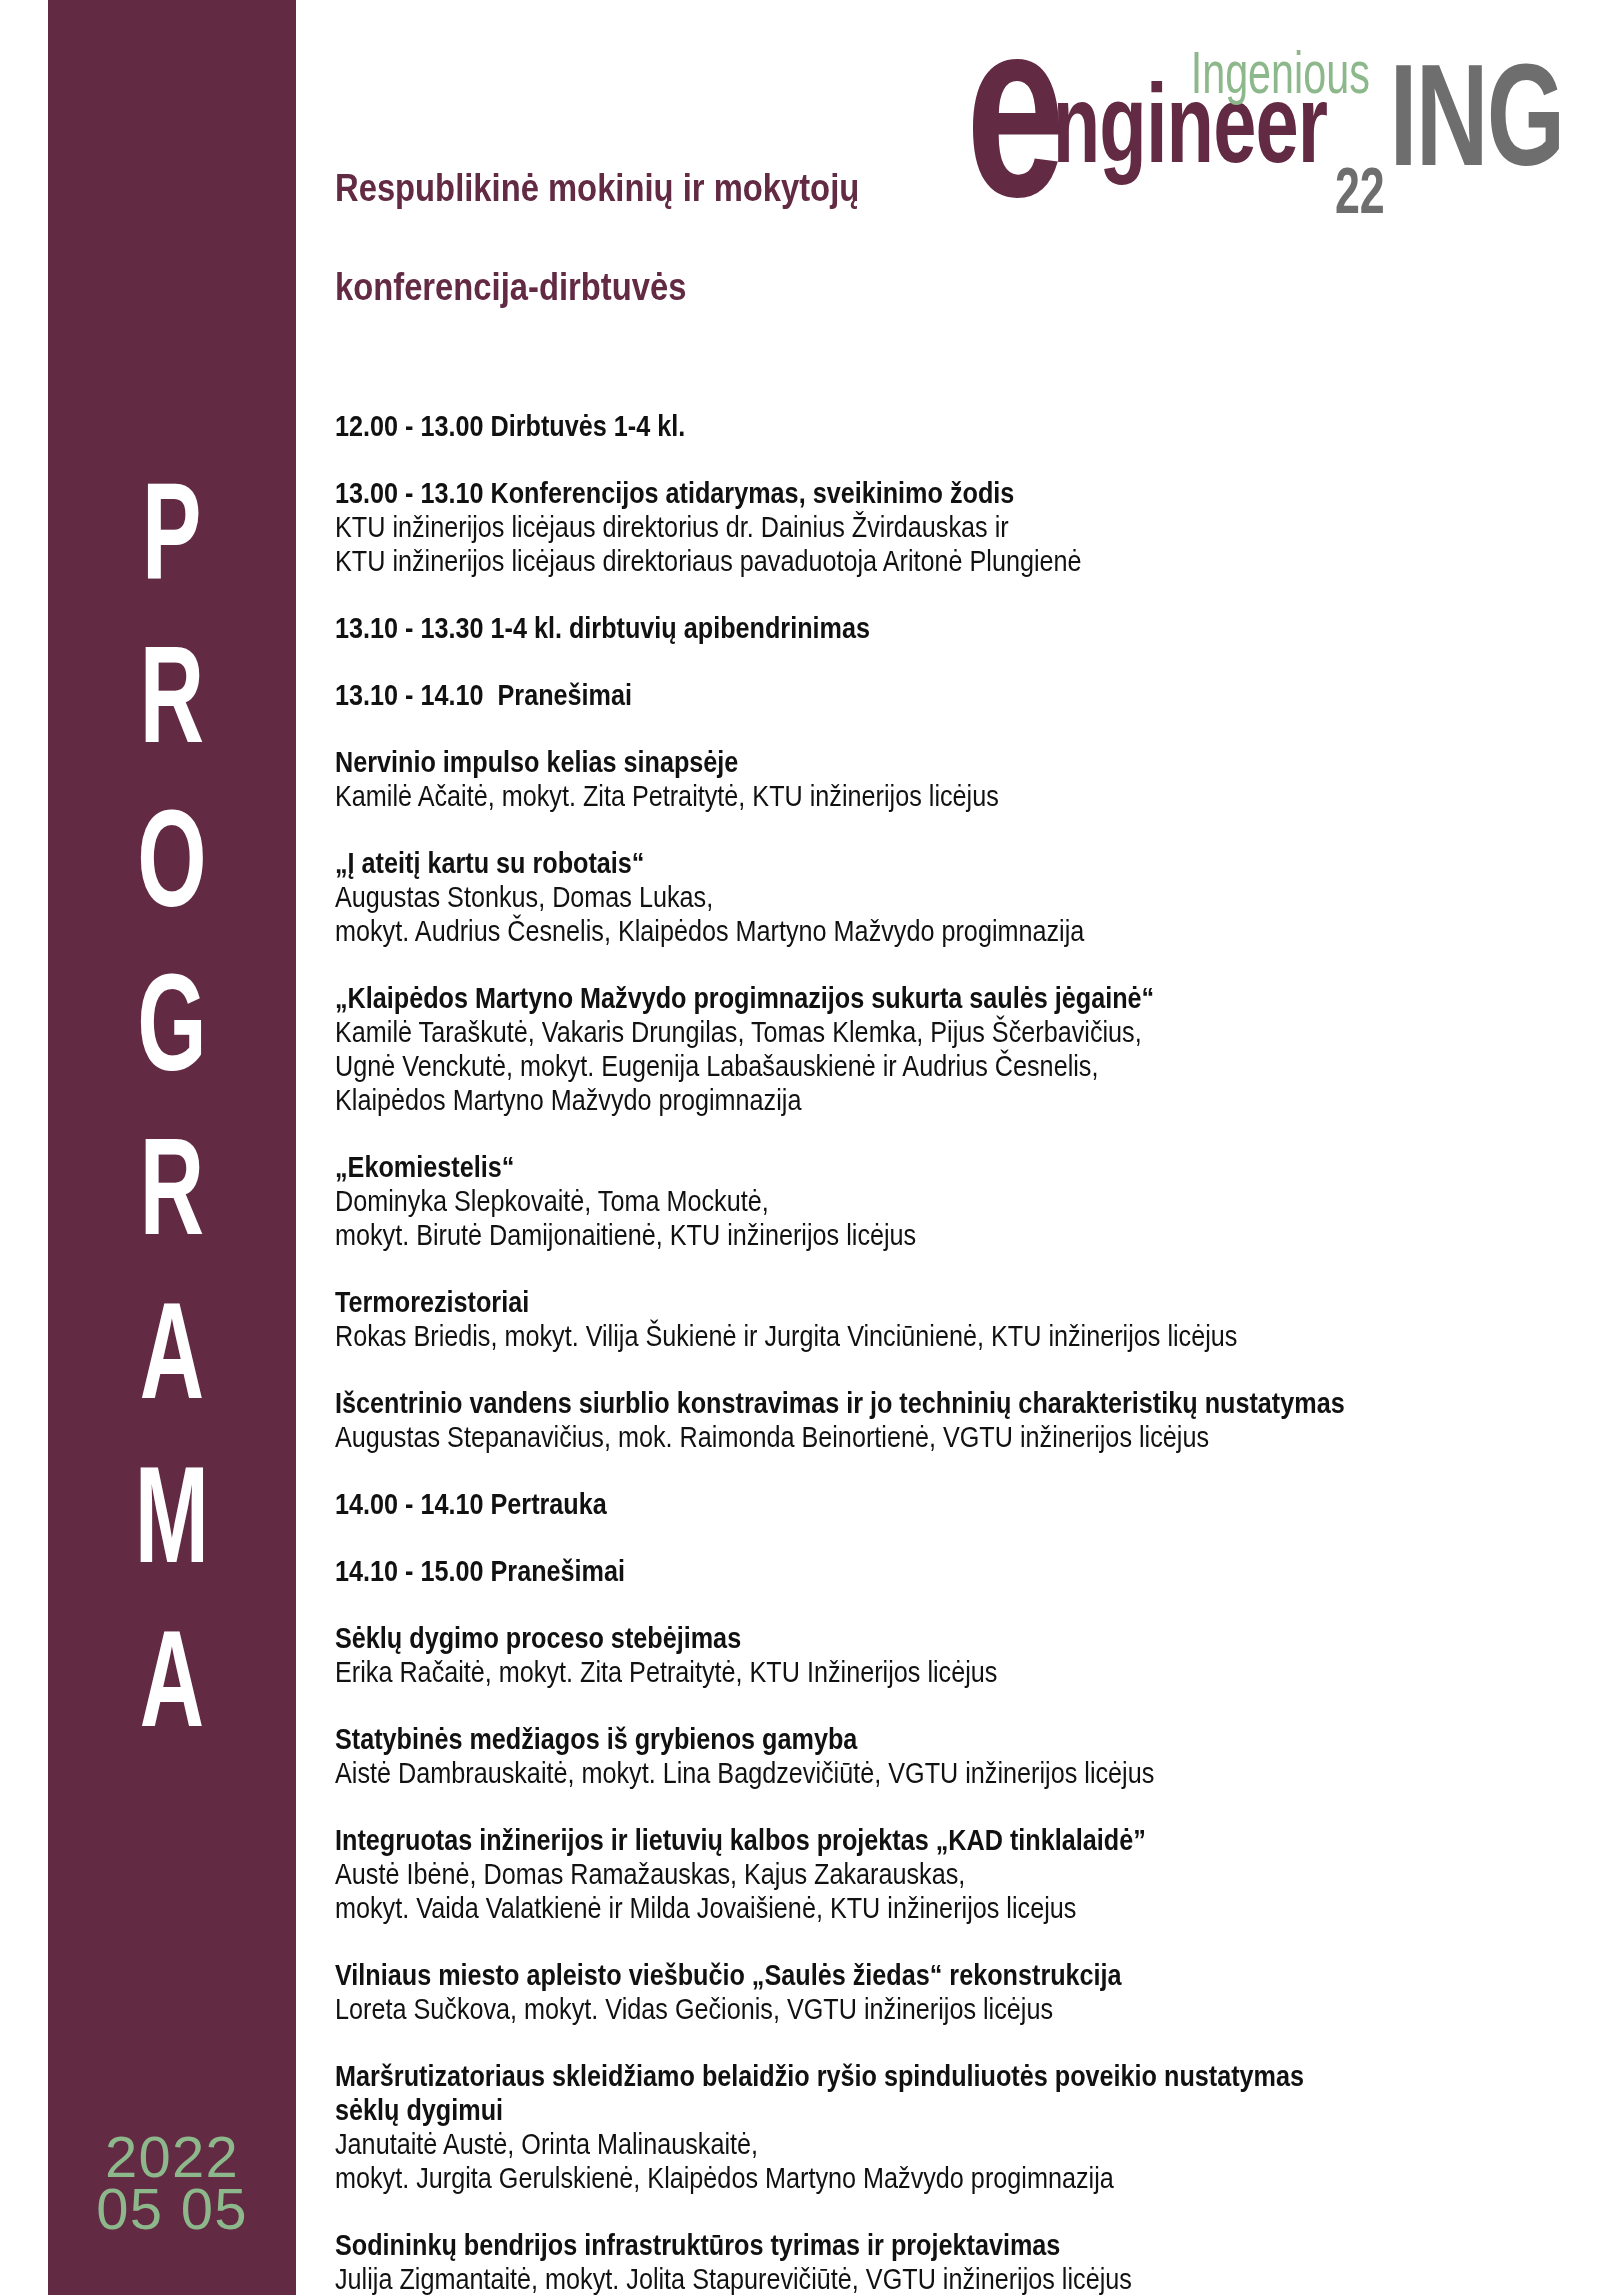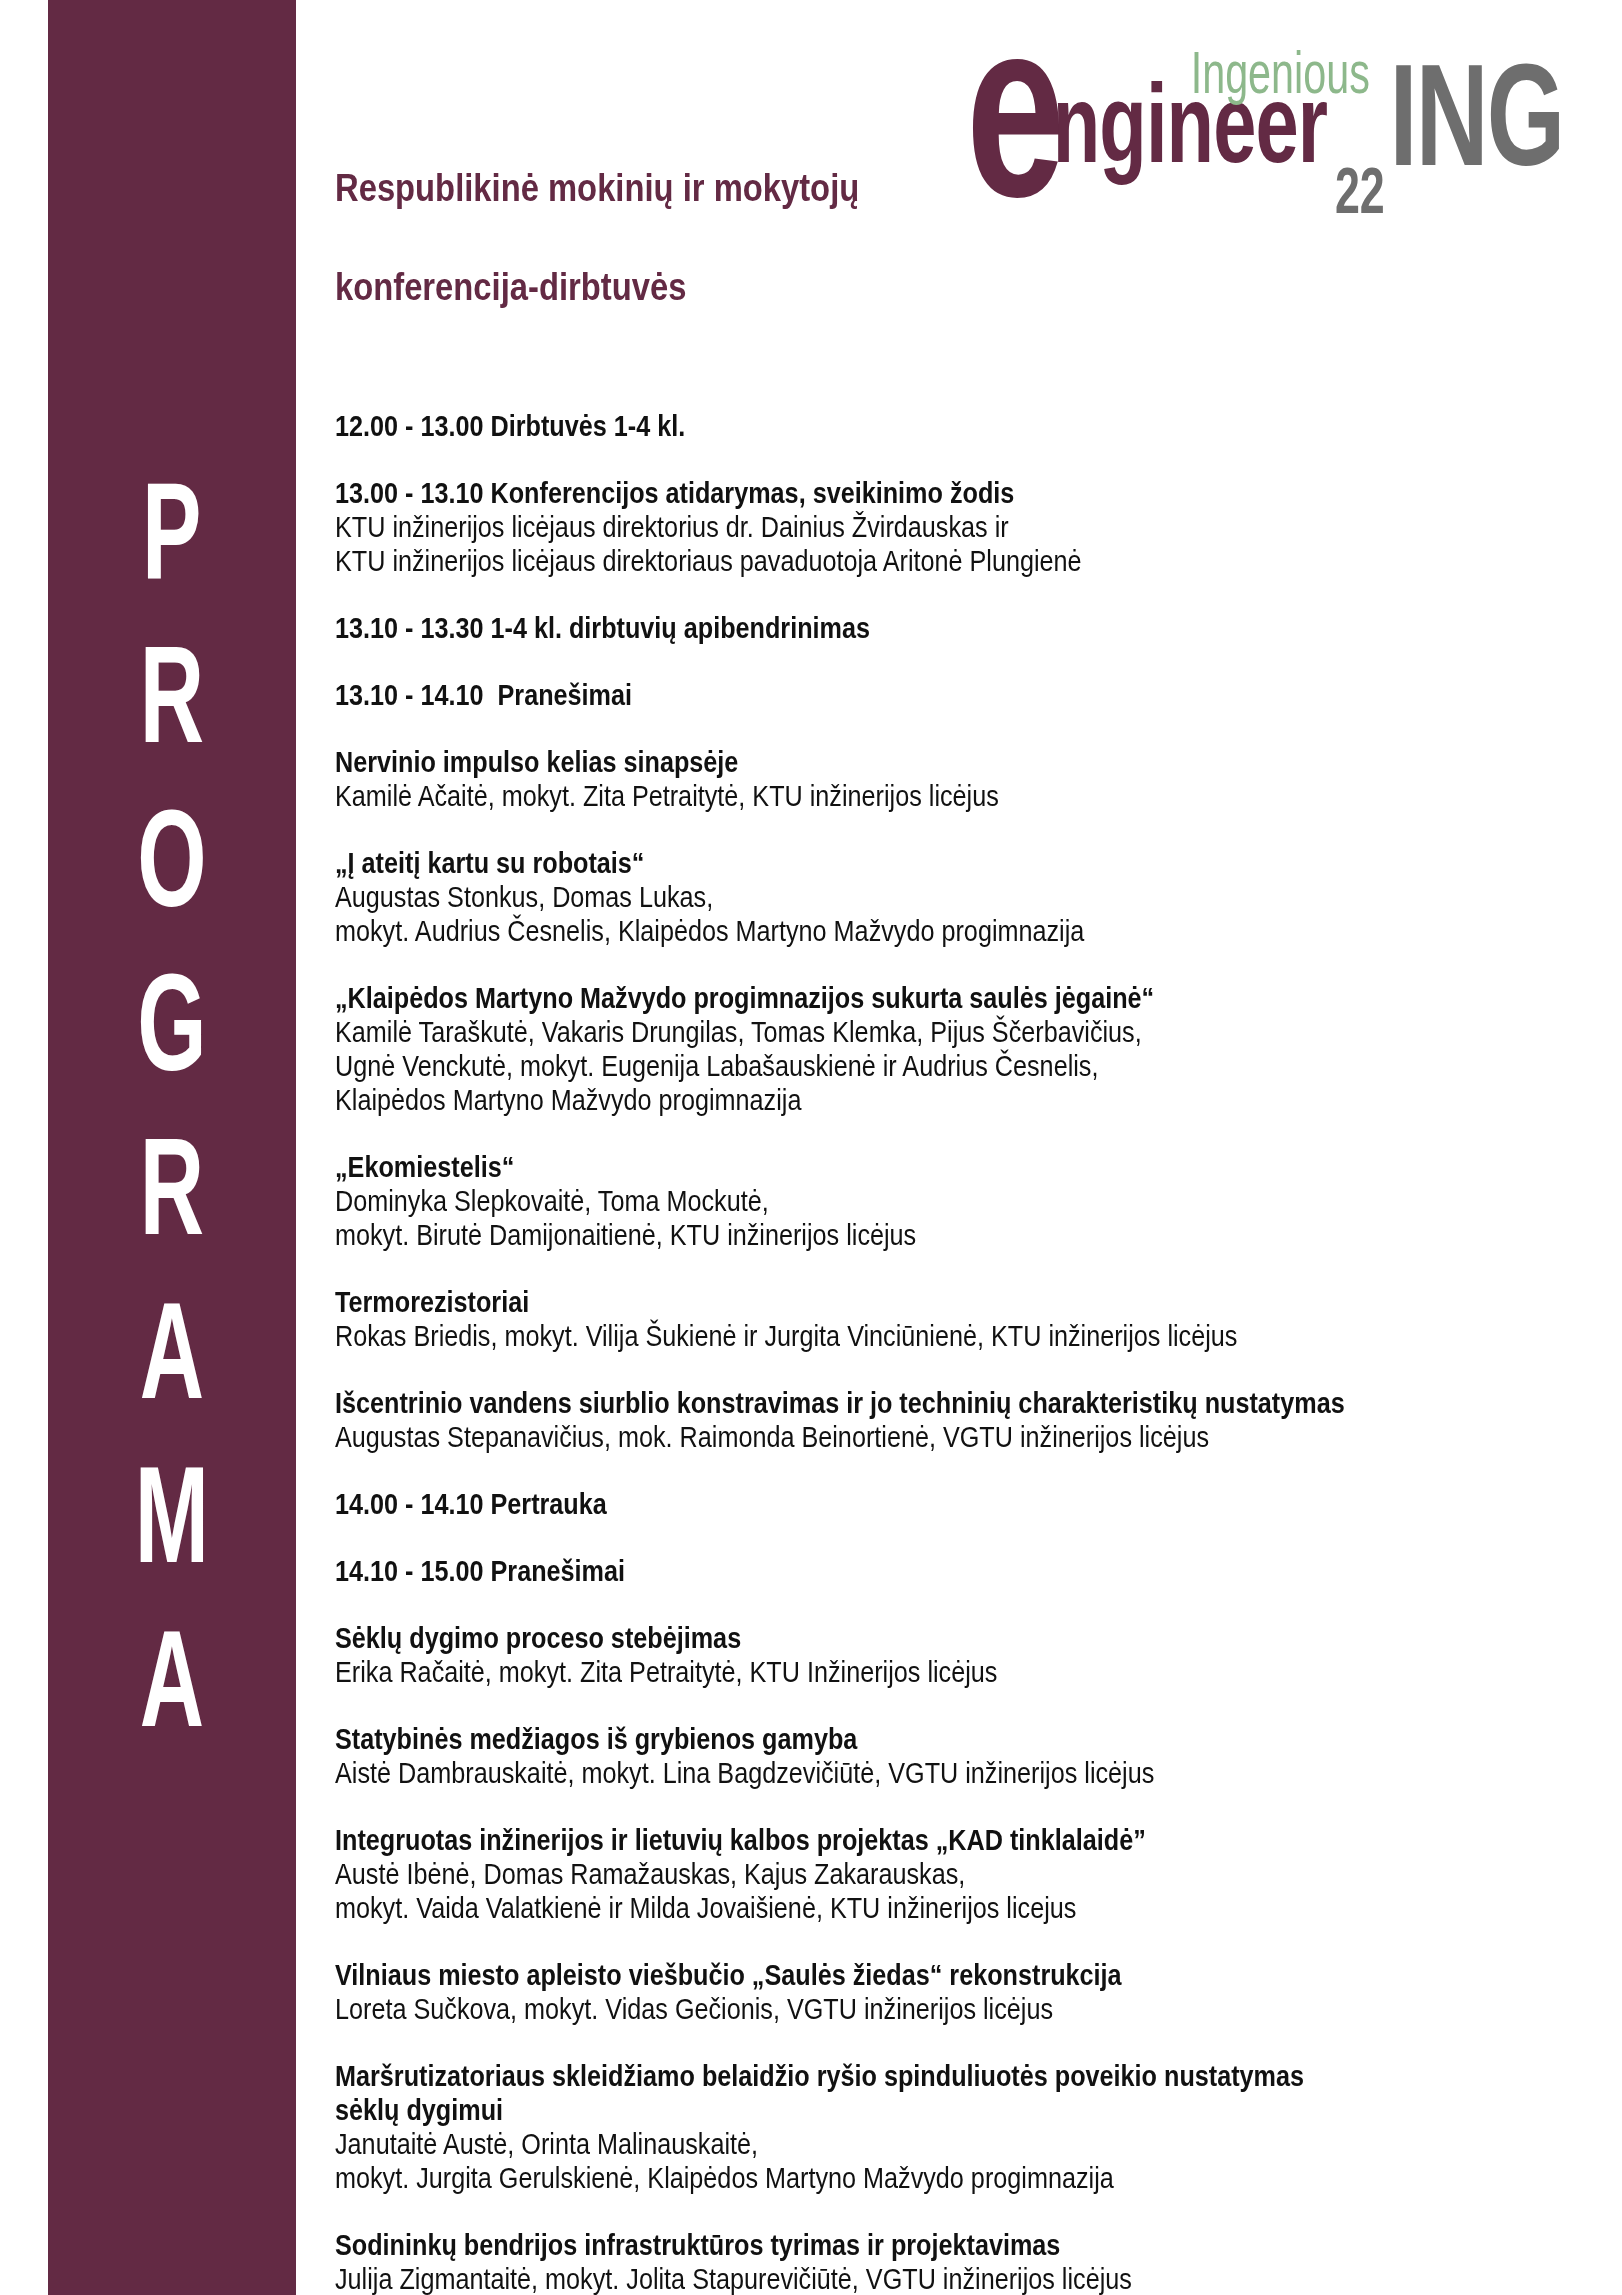--- a/index.html
+++ b/index.html
@@ -43,20 +43,24 @@
   <div class="letters-wrap" id="letters">
       <div>P</div>
       <div>R</div>
       <div>O</div>
       <div>G</div>
       <div>R</div>
       <div>A</div>
       <div>M</div>
       <div>A</div>
     </div>
+  <div class="side-date" id="side-date" style="color: rgb(141, 184, 139);">
+    <div>2022</div>
+    <div>05 05</div>
+  </div>
 
   <div class="logo" id="logo">
     <span class="logo-e" style="color: rgb(99, 42, 68);">e</span>
     <span class="logo-ngineer" style="color: rgb(99, 42, 68);">ngineer</span>
     <span class="logo-ingenious" style="color: rgb(141, 184, 139);">Ingenious</span>
     <span class="logo-ing" style="color: rgb(110, 110, 110);">ING</span>
     <span class="logo-22" style="color: rgb(110, 110, 110);">22</span>
   </div>
 
   <div class="content">

